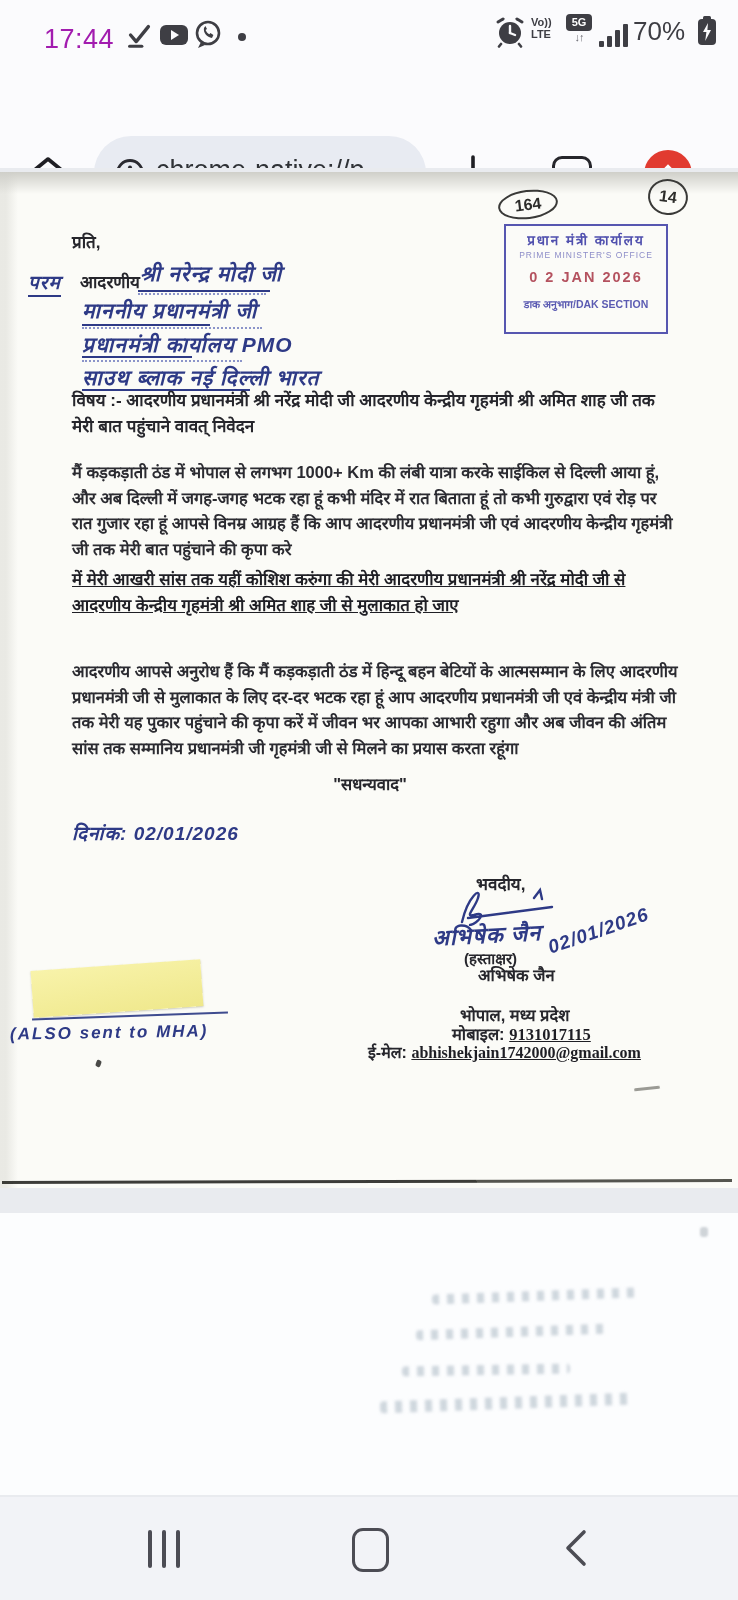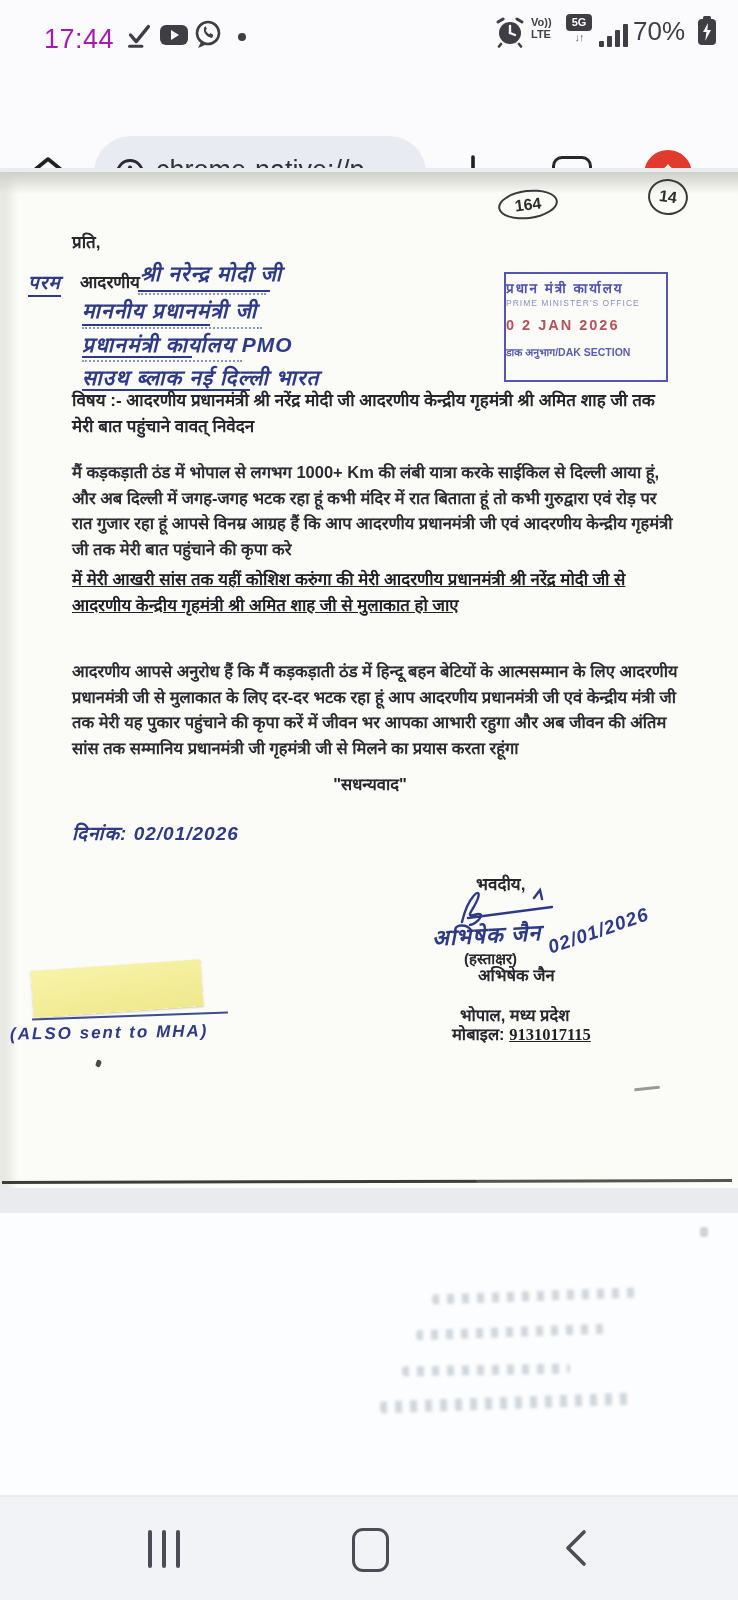--- a/index.html
+++ b/index.html
@@ -30,21 +30,21 @@
   
   .doc-area{position:absolute;left:0;top:168px;width:738px;height:1329px;background:#e9ebef;}
   .page1{position:absolute;left:0;top:4px;width:738px;height:1016px;background:#fbfbf7;
     background-image:linear-gradient(180deg,#cfcfc9 0px,rgba(207,207,201,0) 22px),
                      linear-gradient(90deg,rgba(180,180,172,.25) 0 6px,rgba(0,0,0,0) 18px);}
   .page2{position:absolute;left:0;top:1045px;width:738px;height:282px;background:#fcfdfe;}
   .typed{color:#26262c;font-weight:700;}
   .hw{color:#2e3a86;font-weight:600;font-style:italic;letter-spacing:1px;}
   .abs{position:absolute;}
   .folio{border:2.2px solid #3a3a38;border-radius:50%;color:#2c2c2a;font-size:16px;font-weight:600;text-align:center;}
-  .stamp{border:2.5px solid #5656b0;text-align:left;background:rgba(255,255,255,.2);margin-top:48px;}
+  .stamp{border:2.5px solid #5656b0;text-align:center;background:rgba(255,255,255,.2);}
   .stamp .s1{font-size:13.5px;font-weight:bold;color:#5050ae;margin-top:5px;letter-spacing:2px;}
   .stamp .s2{font-size:8.5px;color:#8d8dc8;letter-spacing:1px;margin-top:1px;}
   .stamp .s3{font-size:14.5px;font-weight:bold;color:#b4525f;letter-spacing:2px;margin-top:9px;}
   .stamp .s4{font-size:10.5px;font-weight:bold;color:#5b5bb2;margin-top:12px;}
   .para{line-height:25.5px;text-align:left;}
   .ink-line{background:#2e3a86;height:2px;}
   .dot-line{border-bottom:2px dotted #8b94c9;height:0;}
   .sticky{background:linear-gradient(173deg,#f8f3aa,#efe88c);box-shadow:0 1px 2px rgba(120,120,90,.35);}
   .serif-u{font-family:"Liberation Serif",serif;font-weight:bold;text-decoration:underline;color:#1e1e24;}
   .faint{background:repeating-linear-gradient(90deg,rgba(140,158,175,.4) 0 7px,rgba(140,158,175,0) 7px 15px);filter:blur(1.4px);border-radius:4px;}
@@ -202,20 +202,23 @@
     </div>
 
     <div class="abs hw" style="left:432px;top:747px;font-size:22px;transform:rotate(-3deg);">अभिषेक जैन</div>
     <div class="abs hw" style="left:546px;top:748px;font-size:19px;transform:rotate(-19deg);">02/01/2026</div>
     <div class="abs typed" style="left:464px;top:776px;font-size:15px;">(हस्ताक्षर)</div>
     <div class="abs typed" style="left:478px;top:791px;font-size:16.5px;">अभिषेक जैन</div>
     <div class="abs typed" style="left:460px;top:831px;font-size:16.5px;">भोपाल, मध्य प्रदेश</div>
     <div class="abs" style="left:452px;top:850px;font-size:16.5px;">
       <span class="typed">मोबाइल: </span><span class="serif-u">9131017115</span>
     </div>
+    <div class="abs" style="left:368px;top:869px;font-size:16px;">
+      <span class="typed">ई-मेल: </span><span class="serif-u">abhishekjain1742000@gmail.com</span>
+    </div>
 
     <div class="abs sticky" style="left:32px;top:793px;width:170px;height:47px;transform:rotate(-4deg);"></div>
     <div class="abs" style="left:32px;top:843px;width:196px;height:2px;background:#3f4c8f;transform:rotate(-2deg);"></div>
     <div class="abs hw" style="left:10px;top:851px;font-size:17px;transform:rotate(-1deg);letter-spacing:2px;">(ALSO sent to MHA)</div>
 
     <div class="abs" style="left:96px;top:888px;width:5px;height:7px;background:#4a4a48;border-radius:2px;transform:rotate(20deg);"></div>
     <div class="abs" style="left:634px;top:915px;width:26px;height:3px;background:#9a9a94;border-radius:2px;transform:rotate(-6deg);filter:blur(.6px);"></div>
 
     <div class="pageline" style="top:1008px;transform:rotate(-.15deg);"></div>
   </div>

